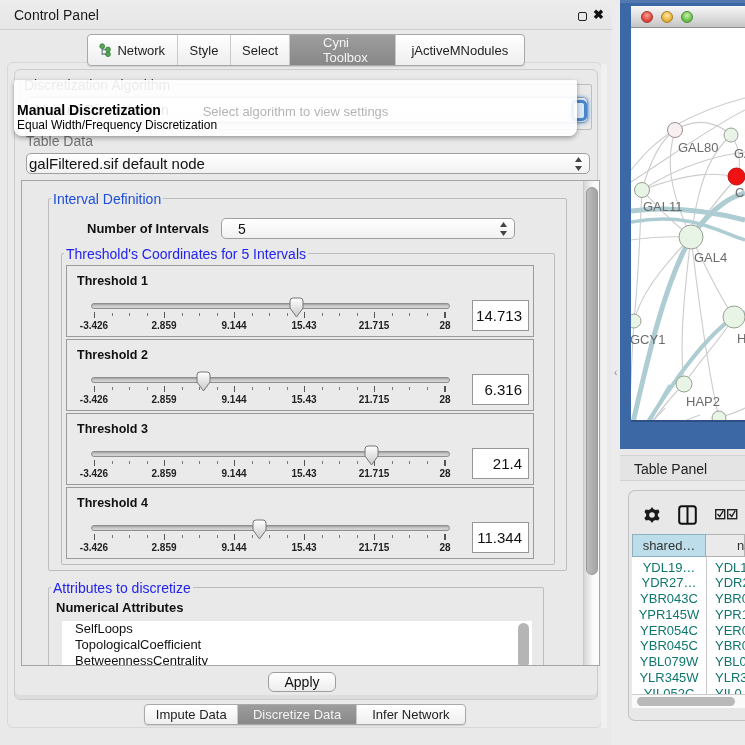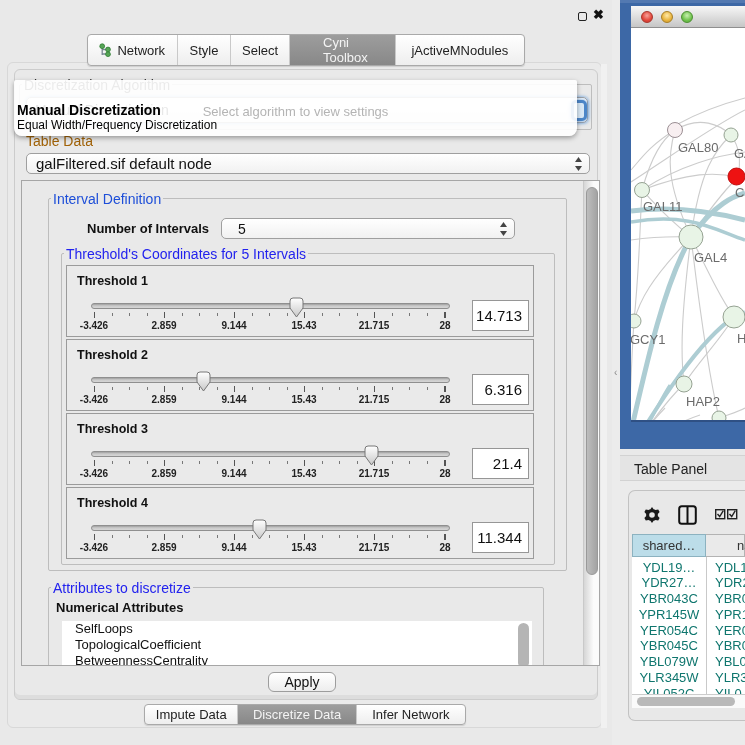--- a/index.html
+++ b/index.html
@@ -75,20 +75,23 @@
 #tp-bar .t { position:absolute; left:14px; top:5px; font-size:14px; color:#222; }
 #tp-below { position:absolute; left:620px; top:481px; width:125px; height:264px; background:#ebebeb; }
 #twin { position:absolute; left:628px; top:490px; width:117px; height:231px; background:#e8e8e8; border:1px solid #c2c2c2; border-radius:7px 0 0 7px; border-right:none; }
 #ttable { position:absolute; left:632px; top:534px; width:113px; height:174px; background:#ffffff; }
 </style>
 </head>
 <body>
 <div id="stage">
 
   <div id="cp">
+    <div id="cp-title">
+        <span class="t">Control Panel</span>
+      </div>
     <div id="ic-float"></div>
     <div id="ic-close">✖</div>
 
     <div id="outer-panel"></div>
     <div id="tabpage"></div>
 
     <div class="segbar" id="toptabs" style="left:87px; top:34px; width:438px; height:32px;">
       <div class="seg" style="width:90px;"><svg width="13" height="15" viewBox="0 0 13 15" style="margin-right:5px;">
             <path d="M3.2 3.5 V12 M3.2 6.5 H8 M3.2 11 H8" stroke="#7a8794" stroke-width="1.3" fill="none"></path>
             <circle cx="3.2" cy="3.2" r="2.4" fill="#57a557" stroke="#2e7d32" stroke-width="0.8"></circle>
@@ -102,23 +105,23 @@
     </div>
 
     <div class="group" style="left:19px; top:84px; width:573px; height:46px;">
       <span class="gtitle" style="color:#333;">Discretization Algorithm</span>
     </div>
     <div class="combo" style="left:26px; top:97px; width:562px; height:26px; box-shadow:0 0 3px 1px rgba(120,170,225,0.7);">
       <span class="ctext" style="left:8px;">Manual Discretization</span>
       <div style="position:absolute; right:0px; top:2px; width:16px; height:21px; border-radius:5px; background:#d8e8f6; border:3.5px solid #4c86c8; box-shadow:0 0 4px rgba(90,150,215,0.9);"></div>
     </div>
 
-    <div class="abs" style="left:26px; top:133px; font-size:14px; color:#a16207;">Table Data</div>
+    <div class="abs" style="left:26px; top:133px; font-size:14px; color:#737373;">Table Data</div>
     <div class="combo" style="left:26px; top:153px; width:564px; height:21px; font-size:15px;">
-      <span class="ctext" style="left:9px;">galFiltered.sif default node</span>
+      <span class="ctext" style="left:2px;">galFiltered.sif default node</span>
       <svg class="spin" viewBox="0 0 9 14">
           <path d="M4.5 0 L8 5 H1 Z" fill="#444"></path>
           <path d="M4.5 14 L8 9 H1 Z" fill="#444"></path>
         </svg>
     </div>
 
     <div id="popup">
       <div class="hint">Select algorithm to view settings</div>
       <div class="r1">Manual Discretization</div>
       <div class="r2">Equal Width/Frequency Discretization</div>

